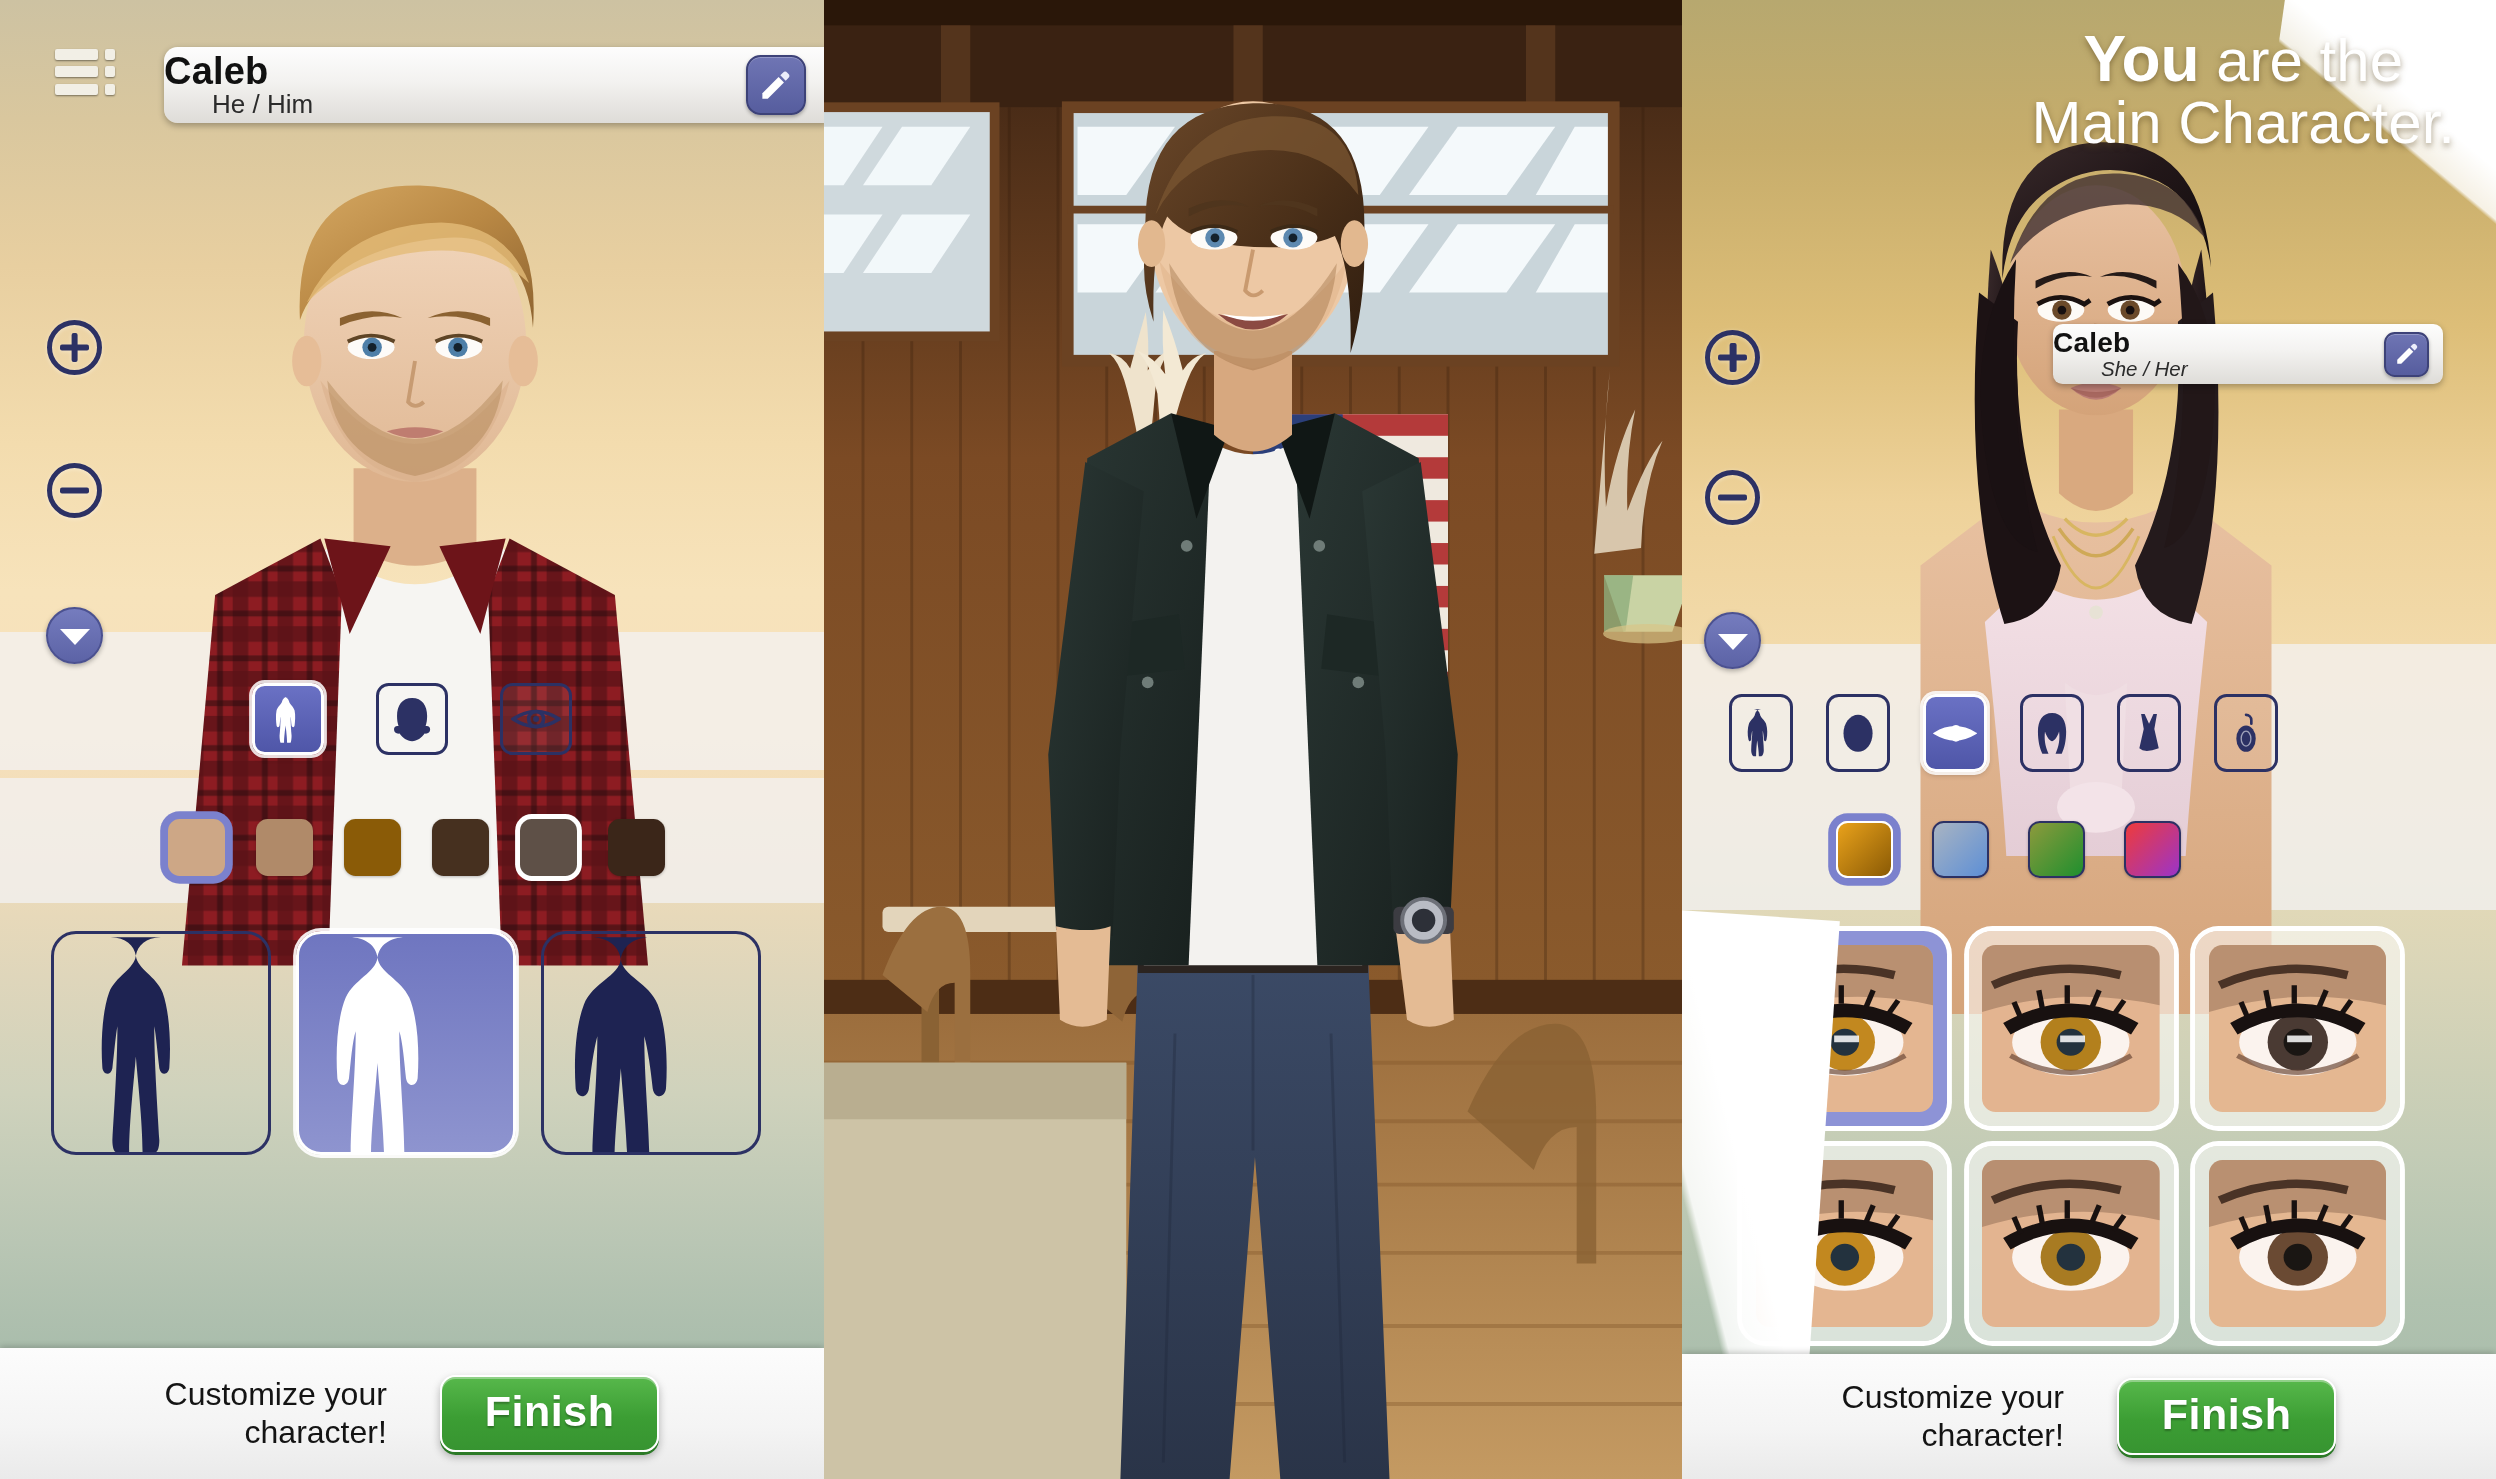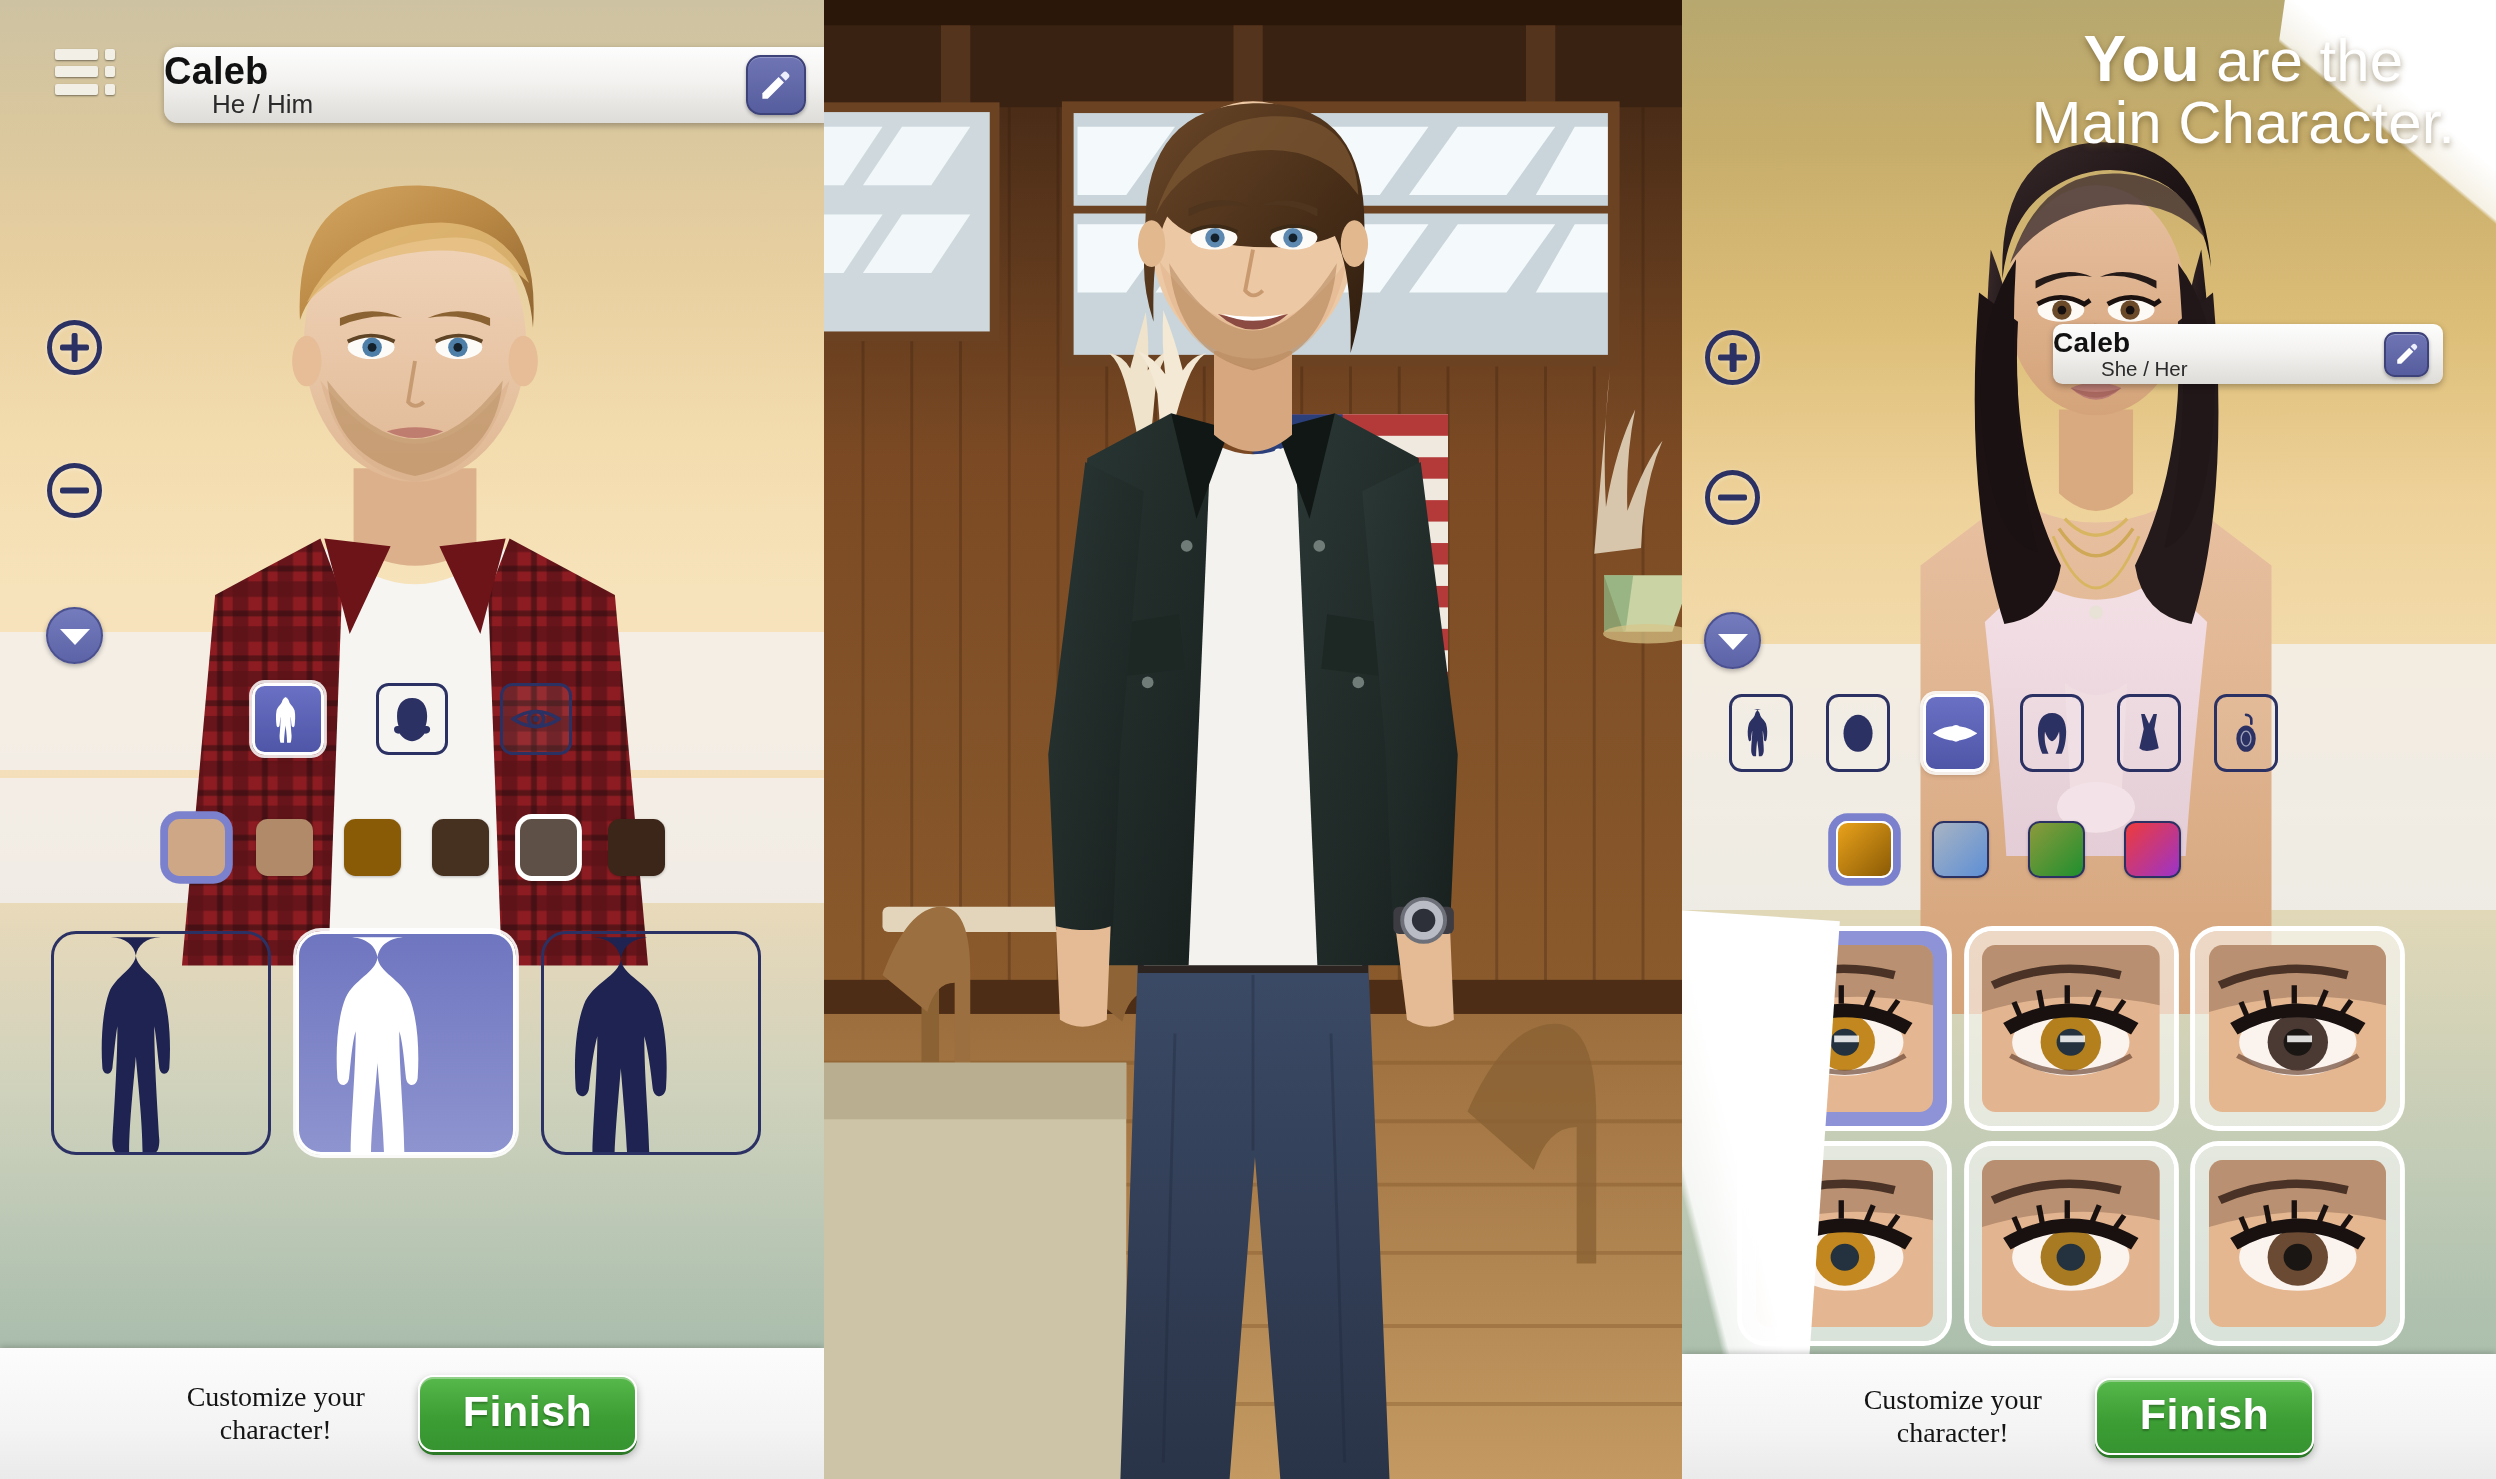--- a/index.html
+++ b/index.html
@@ -161,22 +161,22 @@
   .eye-thumb { width: 100%; height: 100%; border-radius: 13.7px; overflow: hidden; }
 
   
   .bottombar {
     position: absolute; left: 0; right: 0; bottom: 0; z-index: 50;
     background: linear-gradient(180deg,#fcfcfc 0%,#f4f4f4 60%,#eaeaea 100%);
     display: flex; align-items: center; justify-content: center;
     box-shadow: 0 -2px 5.9px rgba(0,0,0,.18);
   }
   .bb-text {
-    font-size: 28px; color: #141414; line-height: 1.16; text-align: center;
-    font-family: Liberation Serif, serif;
+    font-size: 32px; color: #141414; line-height: 1.16; text-align: right;
+    font-family: Liberation Sans, sans-serif;
   }
   .finish-btn {
     margin-left: 53px;
     background: linear-gradient(180deg,#57b84b 0%,#3c9e34 55%,#379431 100%);
     border: 2.9px solid #ffffff;
     border-radius: 15.6px;
     color: #fff; font-size: 43px; font-weight: bold;
     padding: 9.8px 43px 13.7px;
     box-shadow: 0 2.9px 0 #2c7a27, 0 4.9px 8.8px rgba(0,0,0,.28), inset 0 2px 0 rgba(255,255,255,.35);
     text-shadow: 0 2px 2px rgba(0,0,0,.28);
@@ -689,21 +689,21 @@
       </div>
       <div class="l2">Main Character.</div>
     </div>
 
     <div class="curl curl-tr"></div>
     <div class="curl curl-bl"></div>
 
     <div class="nameplate" style="left:371px; top:324px; width:390px; height:60px; border-radius:9.8px;">
       <div class="np-text">
         <div class="np-name" style="font-size:28px;">Caleb</div>
-        <div class="np-pronoun" style="font-size:20.5px;">She / Her</div>
+        <div class="np-pronoun" style="font-size:20.5px;font-style:italic;">She / Her</div>
       </div>
       <div class="edit-btn" style="width:45px;height:45px;border-radius:10.7px;margin-right:13.7px;">
         <svg viewBox="0 0 24 24" style="width:26px;height:26px;">
           <path d="M3 17.3 L14.1 6.2 L17.8 9.9 L6.7 21 L3 21 Z" fill="#ffffff"></path>
           <path d="M15.3 5 L17.1 3.2 A2.1 2.1 0 0 1 20.1 3.2 L20.8 3.9 A2.1 2.1 0 0 1 20.8 6.9 L19 8.7 Z" fill="#eceefb"></path>
         </svg>
       </div>
     </div>
 
     <div class="zoom-ctl" style="left:23.4px; top:330px;">

